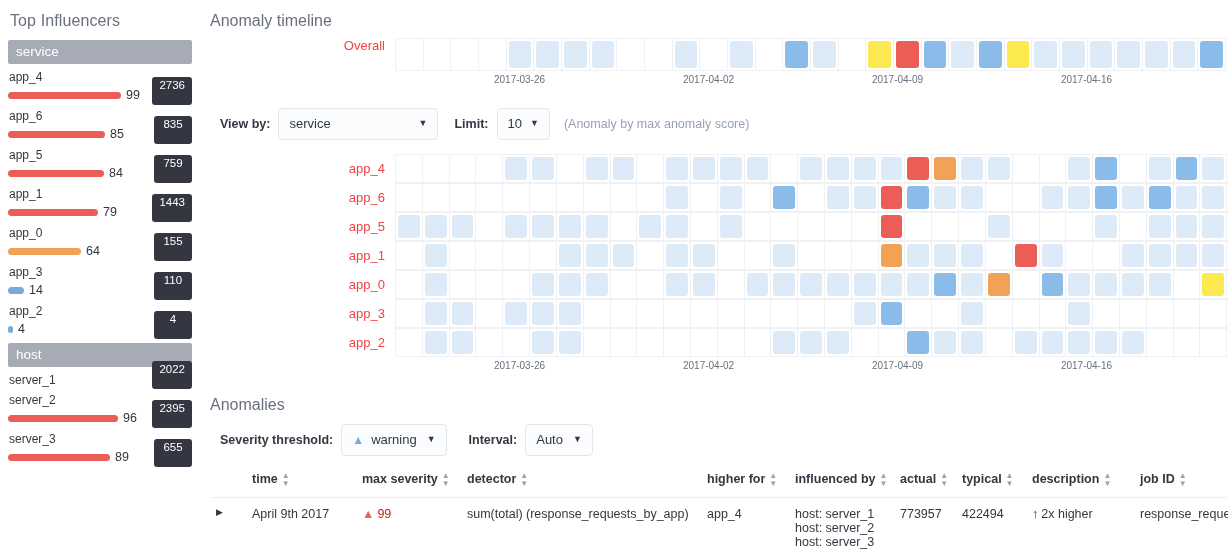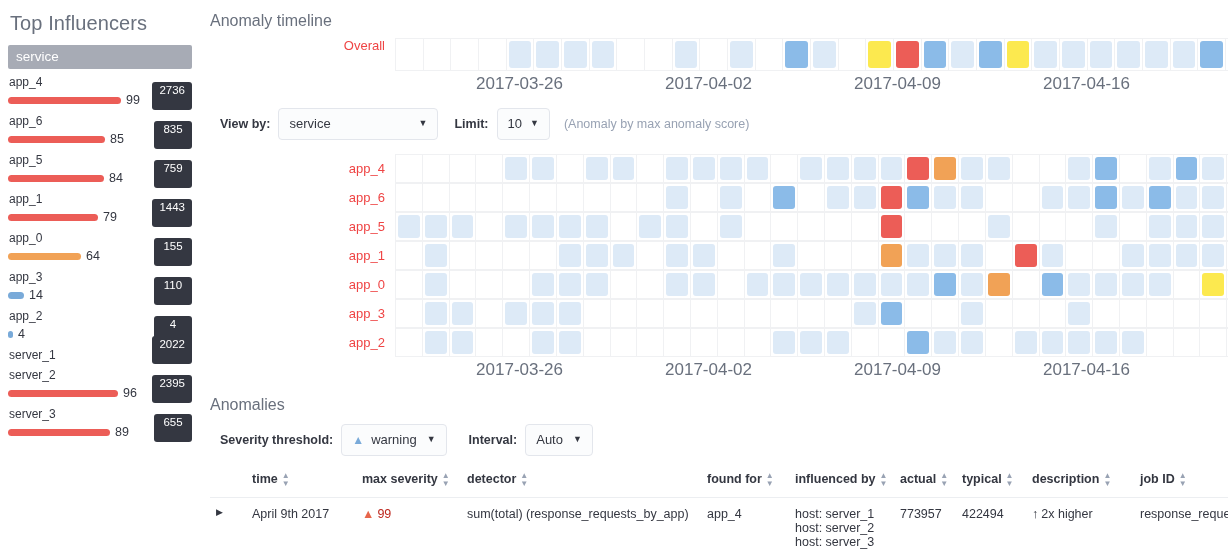--- a/index.html
+++ b/index.html
@@ -14,21 +14,21 @@
     font-size: 13px;
     color: #343741;
     overflow: hidden;
     position: relative;
   }
   .app { display: flex; width: 1228px; height: 554px; }
 
   
   .sidebar { width: 200px; flex: 0 0 200px; padding: 8px 0 0 8px; box-sizing: border-box; }
   .panel-title {
-    font-size: 20px;
+    font-size: 16px;
     color: #69707d;
     font-weight: 400;
     margin: 4px 0 10px 2px;
     letter-spacing: .1px;
   }
   .infl-group-header {
     background: #a7abb5;
     color: #ffffff;
     font-size: 13.5px;
     padding: 4px 8px 5px 8px;
@@ -94,21 +94,21 @@
     border-radius: 3px;
     display: block;
   }
   .overall-grid .cell { height: 33px; border-top: 1px solid #f0f1f3; border-bottom: 1px solid #f0f1f3; }
 
   .axis { display: flex; margin-top: 3px; }
   .axis .spacer { width: 185px; flex: 0 0 185px; }
   .axis .ticks { flex: 1 1 auto; position: relative; height: 18px; }
   .axis .tick {
     position: absolute;
-    font-size: 17px;
+    font-size: 10px;
     color: #69707d;
     transform: translateX(-50%);
     white-space: nowrap;
     top: 0;
   }
 
   
   .controls { display: flex; align-items: center; margin: 16px 0 14px 0; padding-left: 10px; }
   .ctrl-label { font-size: 12.5px; font-weight: bold; color: #343741; margin-right: 8px; }
   .select {
@@ -250,20 +250,21 @@
         <div class="infl-item">
           <div class="infl-name">app_2</div>
           <div class="infl-row">
             <span class="bar-wrap">
               <span class="bar" style="width: 5px; background: rgb(121, 170, 217);"></span>
               <span class="bar-score">4</span>
             </span>
           </div>
           <div class="infl-count">4</div>
         </div>
+        <div class="infl-group-header">host</div>
         <div class="infl-item">
           <div class="infl-name">server_1</div>
           <div class="infl-count">2022</div>
         </div>
         <div class="infl-item">
           <div class="infl-name">server_2</div>
           <div class="infl-row">
             <span class="bar-wrap">
               <span class="bar" style="width: 110px; background: rgb(236, 93, 87);"></span>
               <span class="bar-score">96</span>
@@ -922,21 +923,21 @@
             <col style="width:70px">
             <col style="width:108px">
             <col style="width:120px">
         </colgroup>
         <thead>
             <tr id="table-head">
               <th></th>
               <th><span>time</span><span class="sort-ico"><b>▲</b><b>▼</b></span></th>
               <th><span>max severity</span><span class="sort-ico"><b>▲</b><b>▼</b></span></th>
               <th><span>detector</span><span class="sort-ico"><b>▲</b><b>▼</b></span></th>
-              <th><span>found for</span><span class="sort-ico"><b>▲</b><b>▼</b></span></th>
+              <th><span>higher for</span><span class="sort-ico"><b>▲</b><b>▼</b></span></th>
               <th><span>influenced by</span><span class="sort-ico"><b>▲</b><b>▼</b></span></th>
               <th><span>actual</span><span class="sort-ico"><b>▲</b><b>▼</b></span></th>
               <th><span>typical</span><span class="sort-ico"><b>▲</b><b>▼</b></span></th>
               <th><span>description</span><span class="sort-ico"><b>▲</b><b>▼</b></span></th>
               <th><span>job ID</span><span class="sort-ico"><b>▲</b><b>▼</b></span></th>
             </tr>
           </thead>
         <tbody id="table-body">
             <tr>
               <td class="expander">▶</td>

